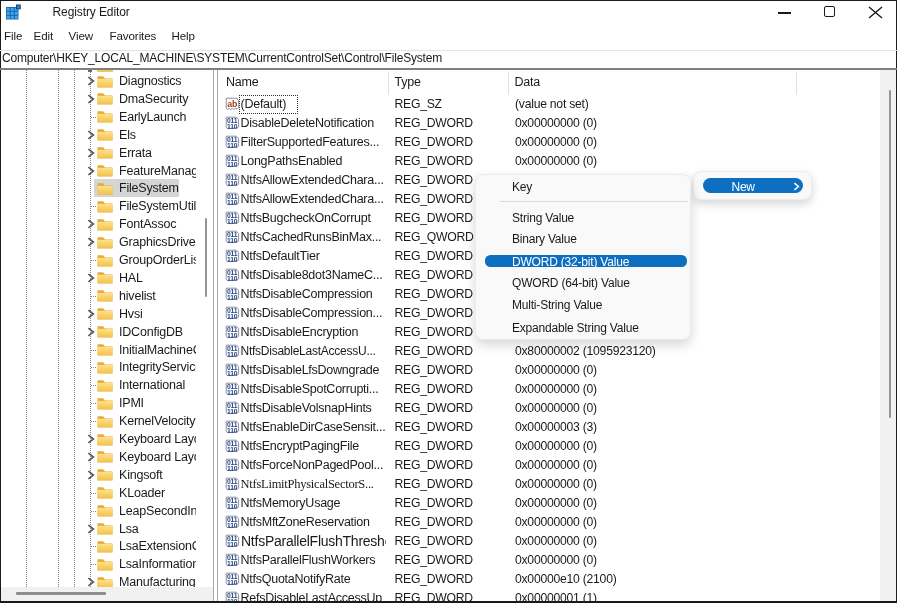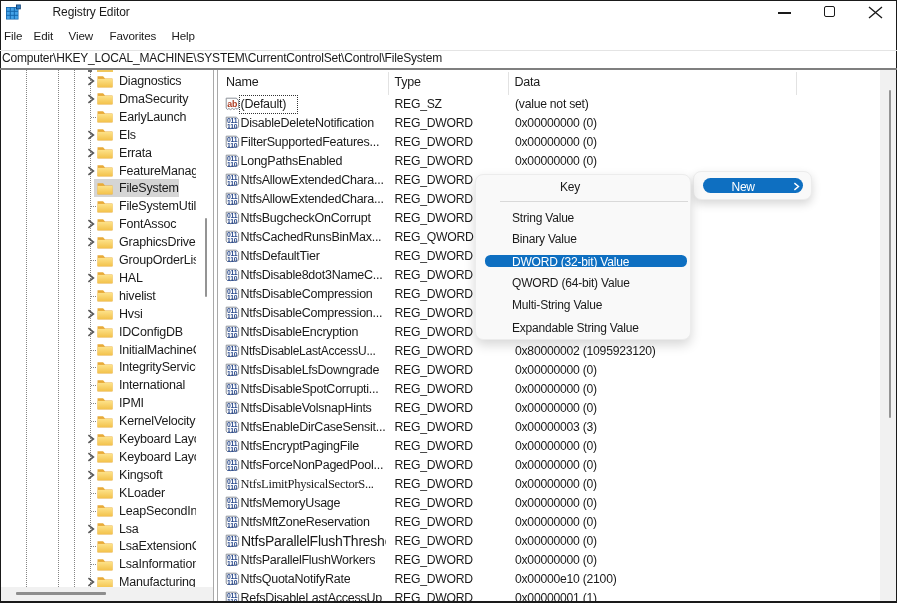--- a/index.html
+++ b/index.html
@@ -505,21 +505,21 @@
 </div>
 <div class="abs" style="left:880px;top:70px;width:16px;height:531px;background:#f1f1f1"></div>
 <div class="abs" style="left:888.5px;top:90px;width:2px;height:328px;background:#949494;border-radius:1px"></div>
 <div class="abs" style="left:692.5px;top:171px;width:119.5px;height:28.5px;background:#f9f9f9;border:1px solid #ececec;border-radius:8px;box-shadow:0 4px 10px rgba(0,0,0,0.16);box-sizing:border-box;"></div>
 <div class="abs" style="left:702.5px;top:178.3px;width:100.5px;height:15.2px;background:#0e6fc1;border-radius:7.5px"></div>
 <div class="t" style="left:731.5px;top:180px;color:#fff;font-size:12px;">New</div>
 <svg class="abs" style="left:792.5px;top:181.8px" width="7" height="9" viewBox="0 0 7 9">
 <path d="M1.4 1.1 L5.5 4.5 L1.4 7.9" fill="none" stroke="#fff" stroke-width="1.4"></path>
     </svg>
 <div class="abs" style="left:475px;top:173.5px;width:215.5px;height:166.5px;background:#f9f9f9;border:1px solid #ececec;border-radius:8px;box-shadow:0 5px 12px rgba(0,0,0,0.16);box-sizing:border-box;"></div>
-<div class="mitem" style="top:180px;margin-left:48px;">Key</div>
+<div class="mitem" style="top:180px;">Key</div>
 <div class="abs" style="left:500px;top:201px;width:188px;height:1px;background:#d9d9d9"></div>
 <div class="mitem" style="top:210.6px;">String Value</div>
 <div class="mitem" style="top:232.1px;">Binary Value</div>
 <div class="abs" style="left:484.5px;top:255.2px;width:202.5px;height:11.6px;background:#0e6fc1;border-radius:5.5px"></div>
 <div class="mitem" style="top:254.8px;color:#fff;">DWORD (32-bit) Value</div>
 <div class="mitem" style="top:276.2px;">QWORD (64-bit) Value</div>
 <div class="mitem" style="top:297.9px;">Multi-String Value</div>
 <div class="mitem" style="top:321px;">Expandable String Value</div>
 </div>
 </body></html>

